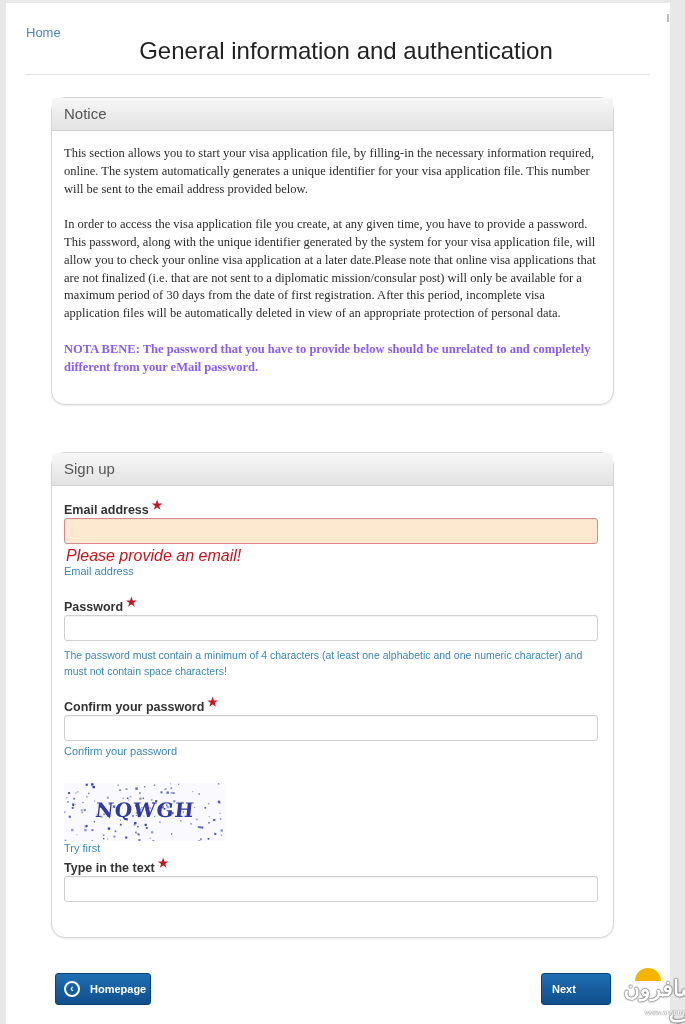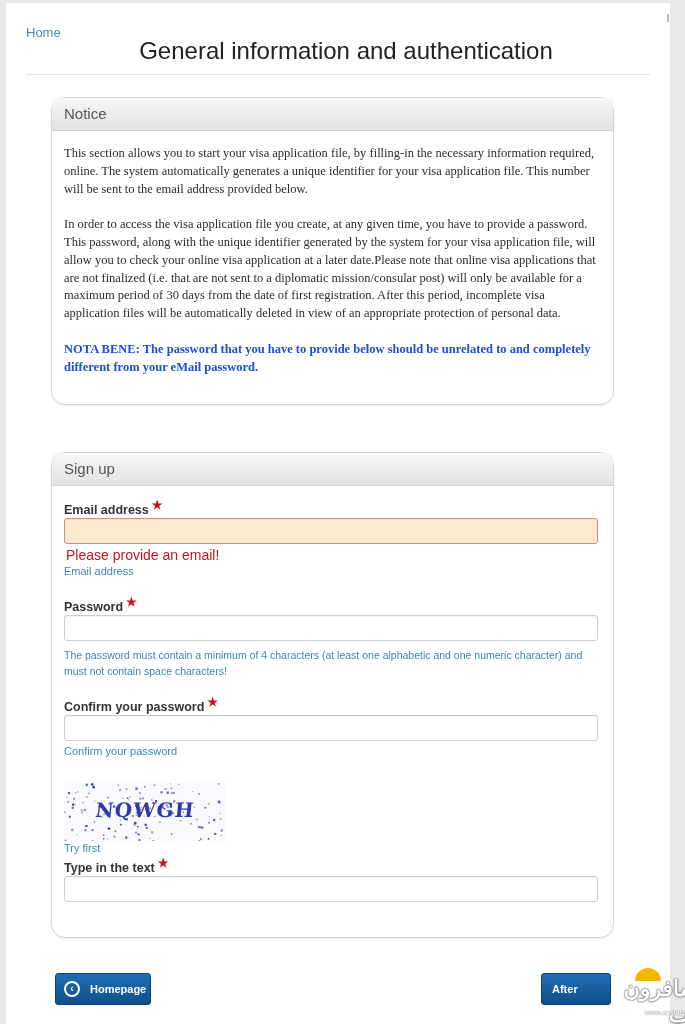--- a/index.html
+++ b/index.html
@@ -34,33 +34,33 @@
     .panel-heading {
       height: 32px; line-height: 32px; padding-left: 12px;
       background: linear-gradient(#f7f7f7, #e2e2e2);
       border-bottom: 1px solid #d0d0d0;
       font-size: 15px; color: #555;
       border-radius: 3px 3px 0 0;
     }
     .notice { top: 97px; height: 306px; }
     .notice-body { padding: 14px 12px 0 12px; font-size: 12.5px; line-height: 17.8px; color: #2b2b2b; }
     .notice-body p { margin: 0 0 17.8px 0; font-family: Liberation Serif, serif; }
-    .notice-body p.bold { font-weight: bold; color: #1d4ed8; }
+    .notice-body p.bold { font-weight: bold; color: #8b5cf6; }
     .signup { top: 452px; height: 484px; }
     .signup-body { padding: 10px 12px 0 12px; position: relative; }
     .field-label { font-size: 12.5px; font-weight: bold; color: #333; display: block; height: 18px; line-height: 18px; }
     .req { color: #c4161c; font-size: 12px; vertical-align: 5px; margin-left: 3px; }
     .text-input {
       display: block; width: 534px; height: 26px; box-sizing: border-box;
       border: 1px solid #cfcfcf; border-radius: 3px; background: #fff;
       margin-top: 4px; box-shadow: inset 0 1px 1px rgba(0,0,0,0.05);
       font-size: 13px; padding: 0 6px;
     }
     .text-input.error { background: #fde8d0; border-color: #d9898c; }
-    .error-msg { font-size: 14px; color: #c4161c; margin: 3px 0 0 2px; height: 14px; }
+    .error-msg { font-size: 16px; font-style: italic; color: #c4161c; margin: 3px 0 0 2px; height: 14px; }
     .help { font-size: 11px; color: #3b87b0; line-height: 16px; margin-top: 2px; }
     .help.small { font-size: 10.5px; margin-top: 6px; }
     .gap { height: 14px; }
     .captcha {
       margin-top: 24px; width: 162px; height: 58px; position: relative;
       background: #fafafe; overflow: hidden;
     }
     .captcha-text {
       position: absolute; left: 0; right: 0; top: 15px; text-align: center;
       font-family: "DejaVu Serif", serif; font-weight: bold; font-size: 20px;
@@ -278,20 +278,20 @@
     <label class="field-label"><span>Type in the text</span><span class="req">★</span></label>
     <input class="text-input" type="text" value="" style="">
   </div>
 </div>
 
 <div class="btn btn-home">
   <span class="chev">‹</span>
   <span>Homepage</span>
 </div>
 <div class="btn btn-next">
-  <span>After</span>
+  <span>Next</span>
 </div>
 
 <div class="watermark">
   <div class="sun"></div>
   <div class="wm-text">المسافرون العرب</div>
   <div class="wm-url">www.arabtravelers.com</div>
 </div>
 
 </body></html>

